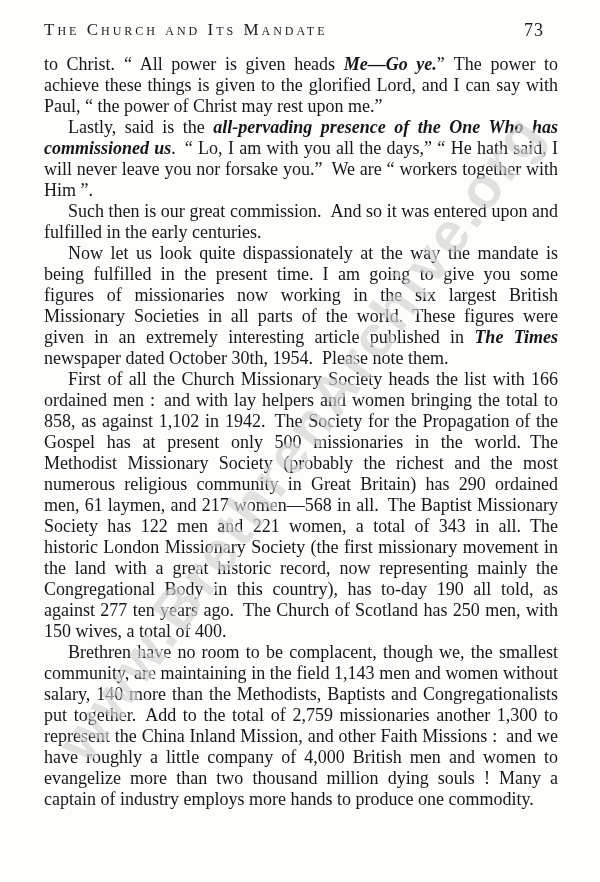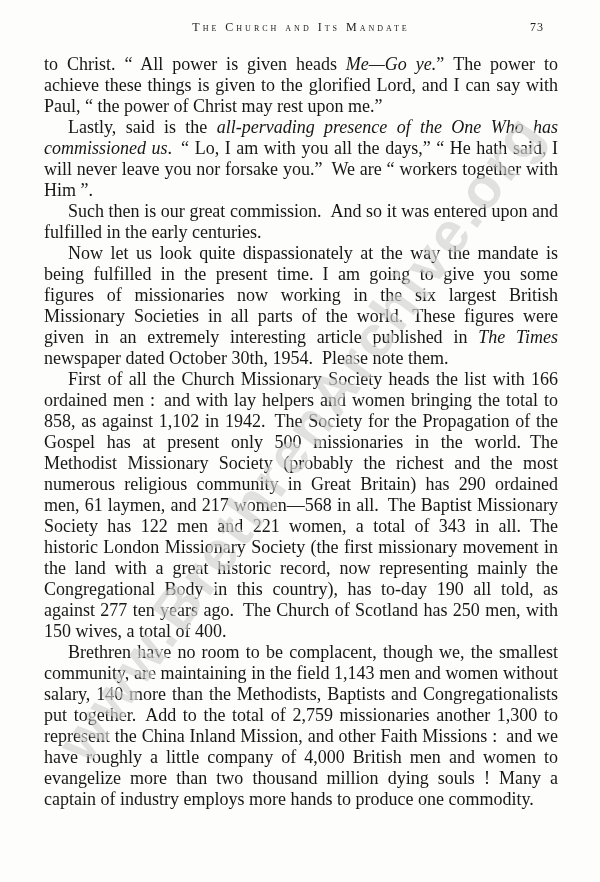--- a/index.html
+++ b/index.html
@@ -22,31 +22,30 @@
   }
   .running-header {
     position: absolute;
     top: 20px;
     left: 44px;
     width: 514px;
     height: 24px;
   }
   .header-title {
     display: block;
-    text-align: center;
     font-variant: small-caps;
-    font-size: 12px;
+    font-size: 17px;
     letter-spacing: 3px;
     color: #1c1c1c;
   }
   .page-number {
     position: absolute;
     top: 0;
     right: 14px;
-    font-size: 12px;
+    font-size: 18px;
     letter-spacing: 1px;
     color: #1c1c1c;
   }
   .page-body {
     position: absolute;
     top: 54px;
     left: 44px;
     width: 514px;
     text-align: justify;
     font-size: 18px;
@@ -55,20 +54,21 @@
   }
   p.para {
     margin: 0;
     padding: 0;
   }
   p.para.indent {
     text-indent: 24px;
   }
   .it {
     font-style: italic;
+    font-weight: bold;
   }
   .watermark {
     position: absolute;
     left: 50%;
     top: 49.5%;
     transform: translate(-50%, -50%) rotate(-54deg);
     font-family: "Liberation Sans", sans-serif;
     font-weight: bold;
     font-size: 58px;
     letter-spacing: 3px;

